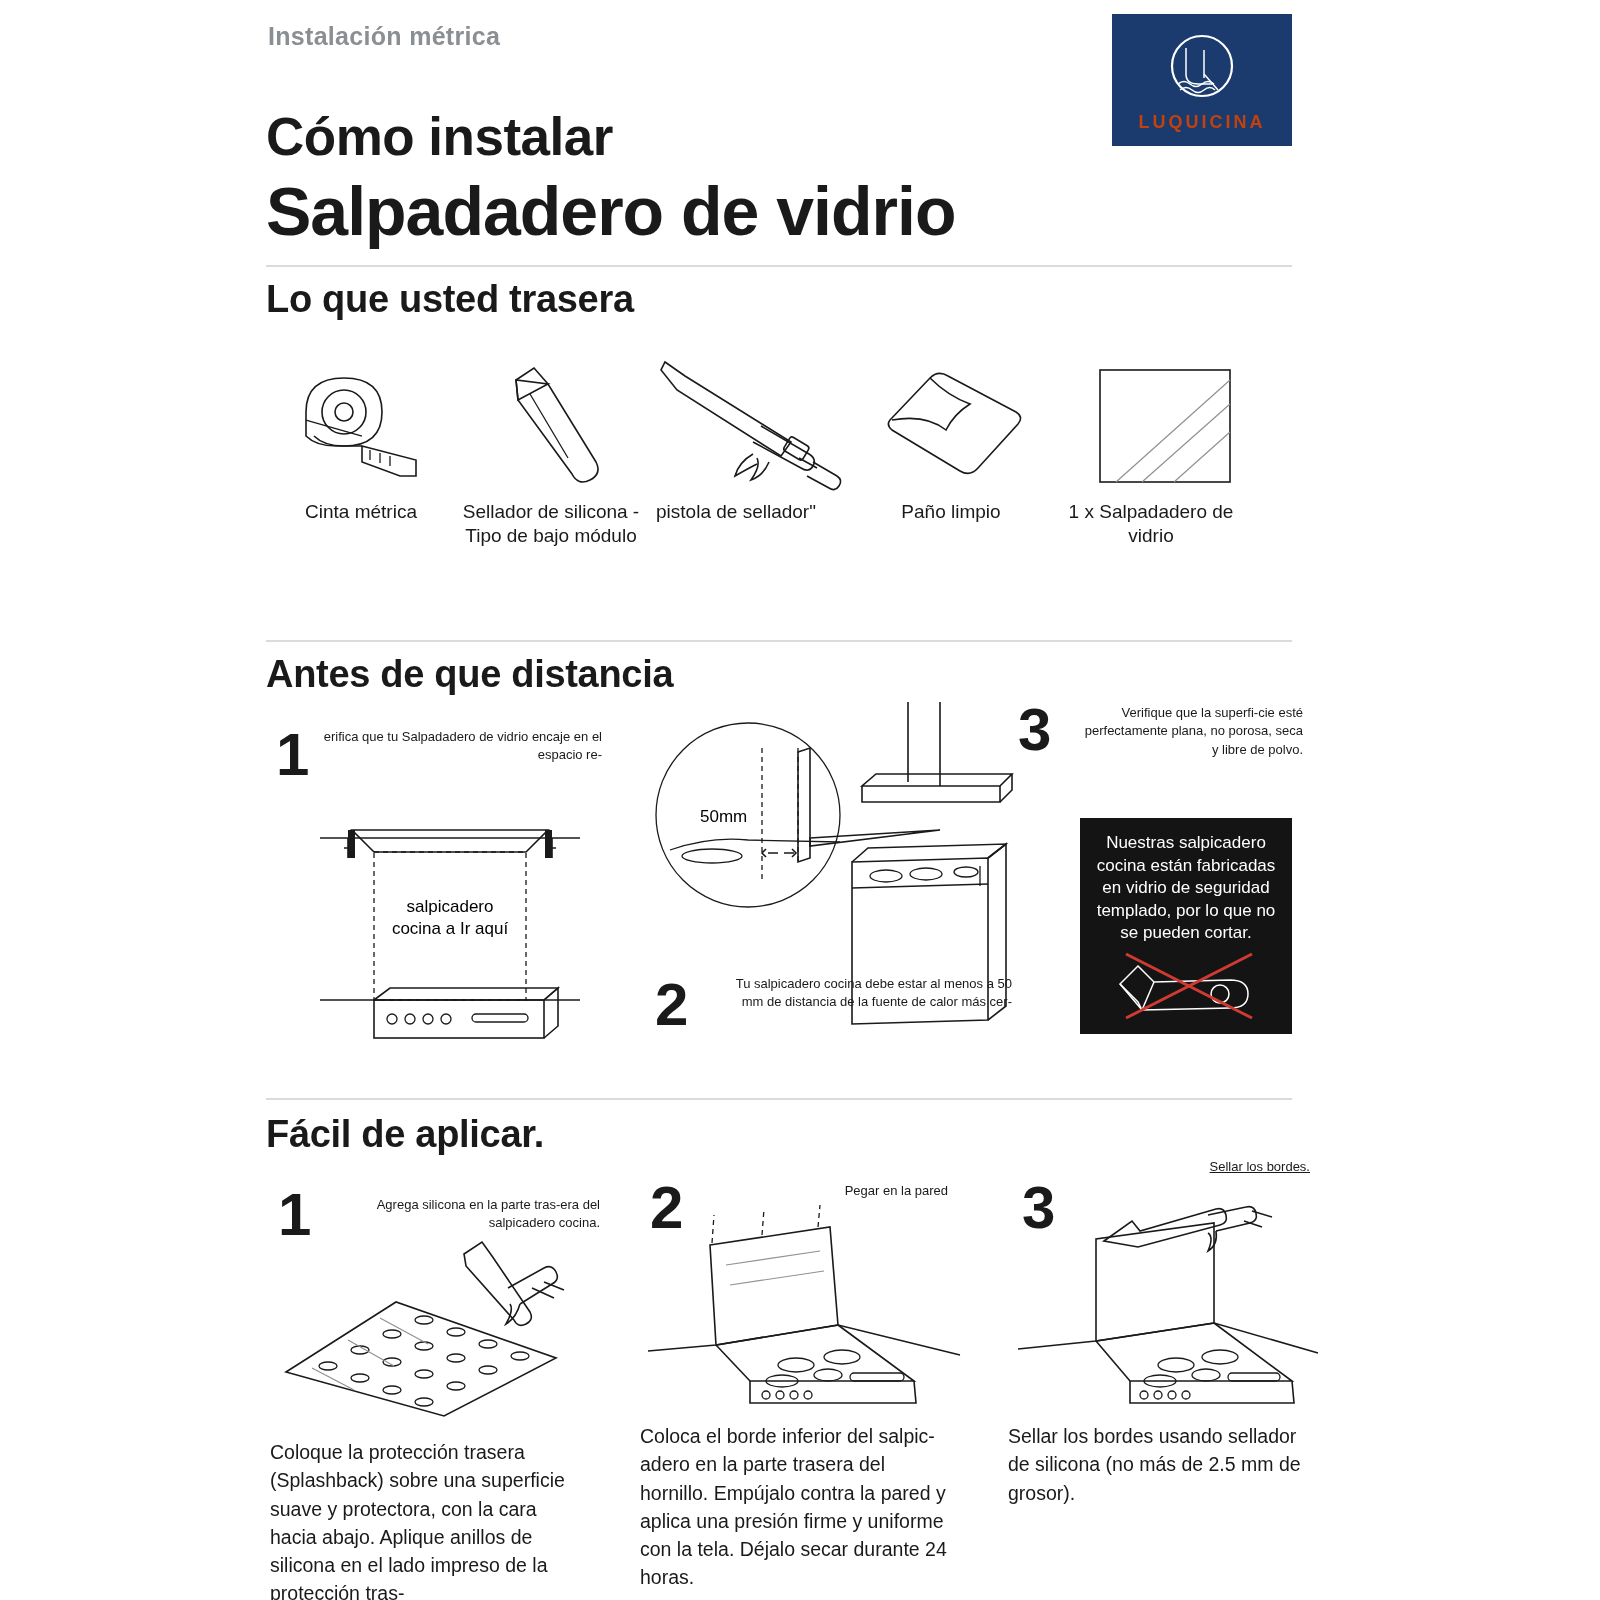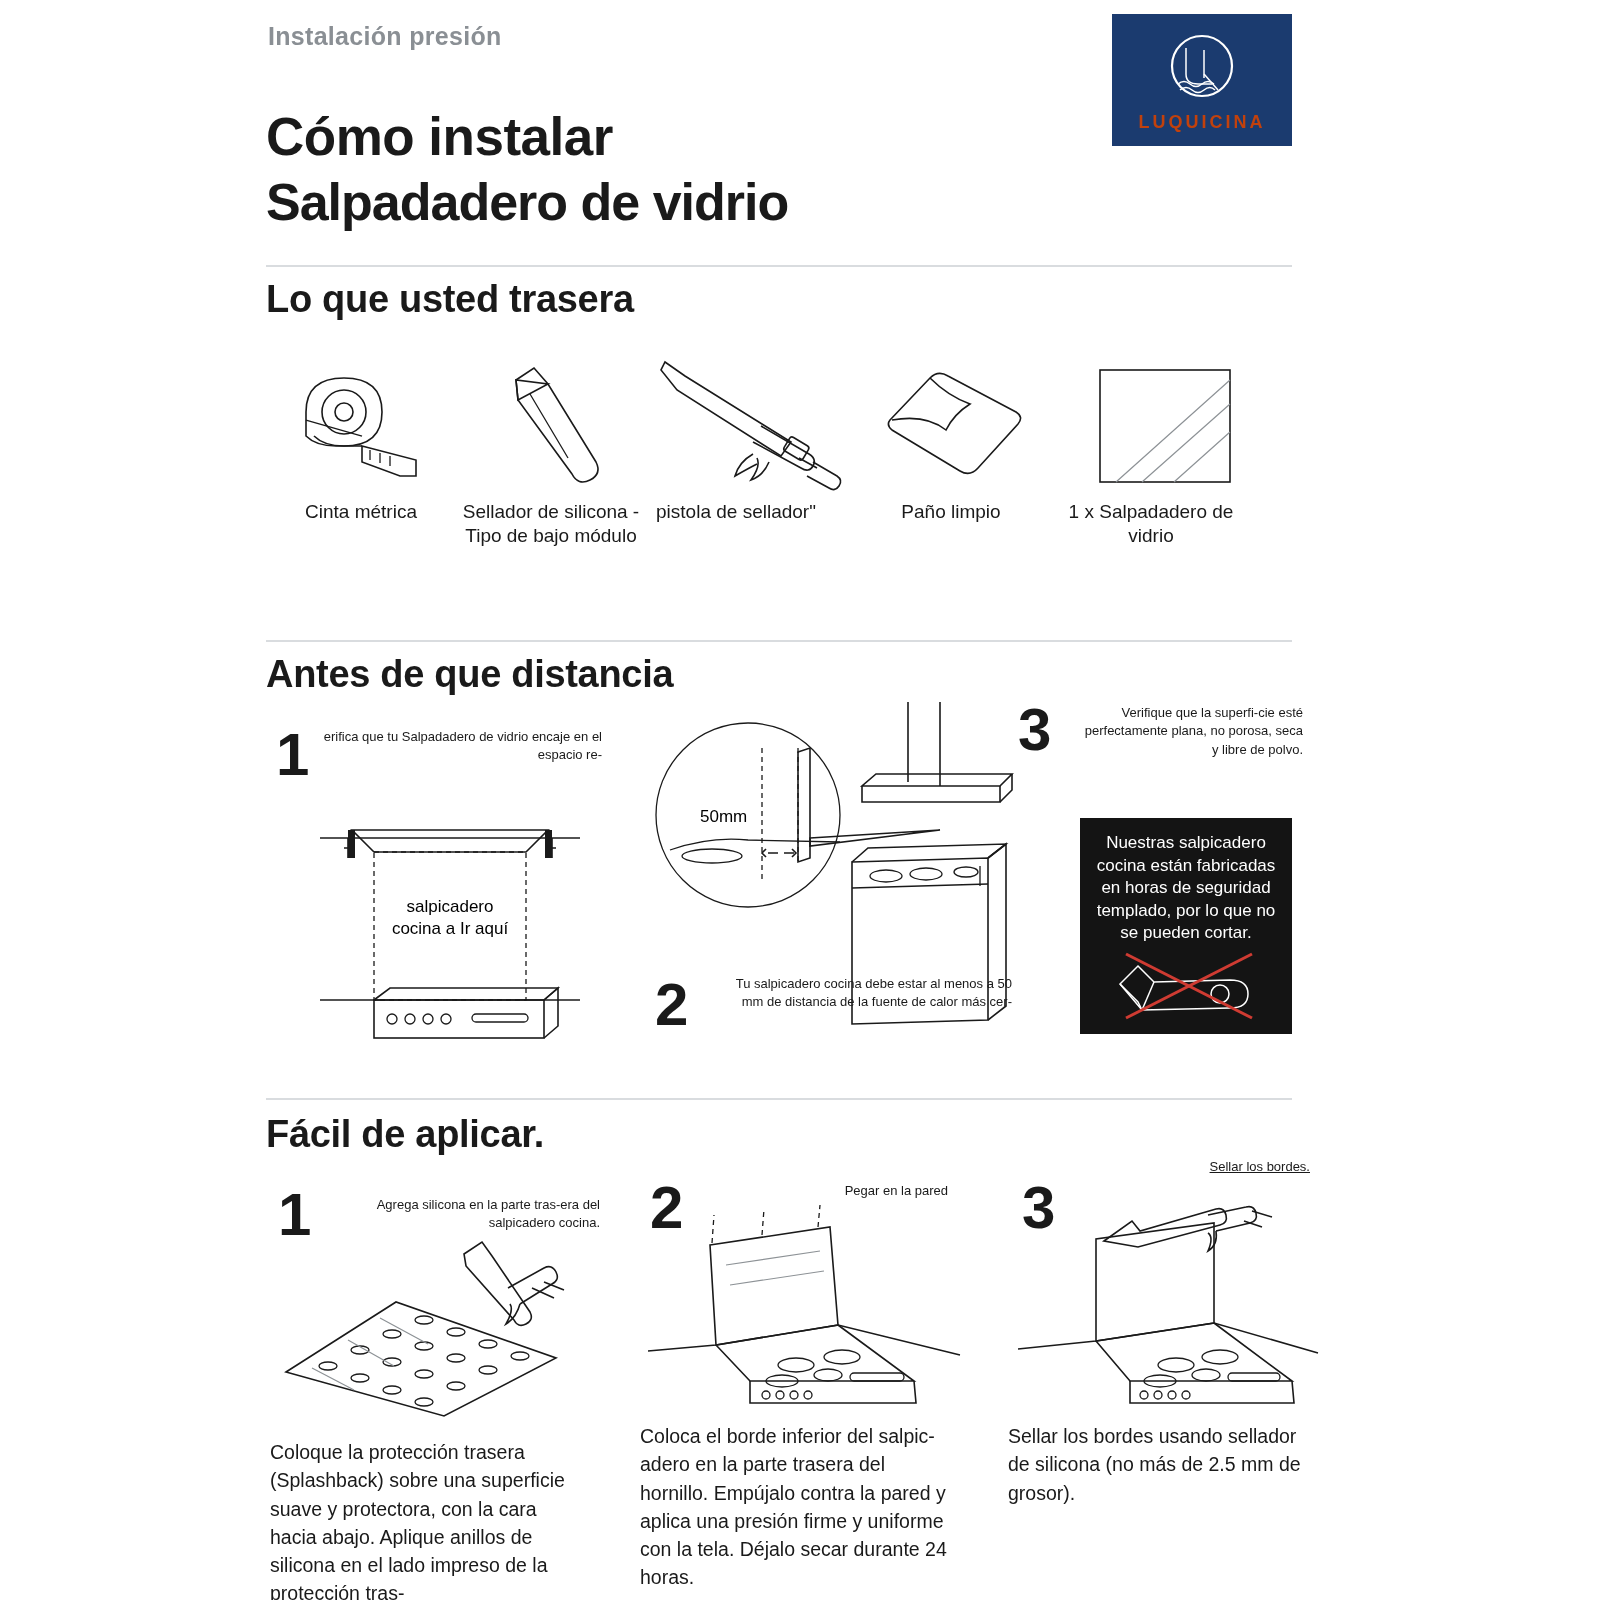--- a/index.html
+++ b/index.html
@@ -6,21 +6,21 @@
   body{width:1600px;height:1600px;font-family:"Liberation Sans",sans-serif;color:#1a1a1a;overflow:hidden;}
   .page{position:relative;width:1600px;height:1600px;}
 
   
   .kicker{position:absolute;left:268px;top:22px;font-size:25px;font-weight:bold;color:#8a8f94;letter-spacing:.3px;}
   .logo{position:absolute;left:1112px;top:14px;width:180px;height:132px;background:#1b3b6f;}
   .logo-mark{position:absolute;left:1152px;top:34px;width:100px;height:64px;}
   .logo-word{position:absolute;left:1112px;top:112px;width:180px;text-align:center;color:#c2410c;font-size:18px;font-weight:bold;letter-spacing:3px;}
 
   .title1{position:absolute;left:266px;top:106px;font-size:53px;font-weight:bold;letter-spacing:-.5px;}
-  .title2{position:absolute;left:266px;top:172px;font-size:52px;font-weight:bold;letter-spacing:-1px;}
+  .title2{position:absolute;left:266px;top:172px;font-size:68px;font-weight:bold;letter-spacing:-1px;}
 
   .rule{position:absolute;height:2px;background:#d9dcdf;}
   .rule1{left:266px;top:265px;width:1026px;}
   .rule2{left:266px;top:640px;width:1026px;}
   .rule3{left:266px;top:1098px;width:1026px;}
 
   .h2{position:absolute;font-weight:bold;letter-spacing:-.3px;}
   .s-need{left:266px;top:278px;font-size:38px;}
   .s-before{left:266px;top:653px;font-size:38px;}
   .s-easy{left:266px;top:1113px;font-size:38px;}
@@ -48,21 +48,21 @@
   .dash{fill:none;stroke:#1a1a1a;stroke-width:1.3;stroke-dasharray:5 4;}
   .lab{font-size:17px;}
   .whiteln{fill:none;stroke:#ffffff;stroke-width:1.5;}
   .redln{fill:none;stroke:#cf3b32;stroke-width:3;}
 </style>
 </head>
 <body>
 
 <div class="page">
 
-  <div class="kicker">Instalación presión</div>
+  <div class="kicker">Instalación métrica</div>
 
   <div class="logo"></div>
   <div class="logo-mark">
     <svg width="100" height="64" viewBox="0 0 100 64">
       <ellipse cx="50" cy="32" rx="30" ry="30" fill="none" stroke="#ffffff" stroke-width="2.2"></ellipse>
       <path d="M34 14 L34 40 Q34 50 46 50 L60 50" class="whiteln" stroke-width="4"></path>
       <path d="M52 16 L52 44" class="whiteln" stroke-width="4"></path>
       <path d="M52 40 L66 56" class="whiteln" stroke-width="4"></path>
       <path d="M26 50 q6 -5 12 0 q6 5 12 0 q6 -5 12 0" class="whiteln" stroke-width="2"></path>
       <path d="M28 56 q6 -5 12 0 q6 5 12 0 q6 -5 11 0" class="whiteln" stroke-width="2"></path>
@@ -196,21 +196,21 @@
     </svg>
   </div>
 
   <div class="num" style="left:655px;top:975px;">2</div>
   <div class="stxt" style="left:712px;top:975px;width:300px;">Tu salpicadero cocina debe estar al menos a 50 mm de distancia de la fuente de calor más cer-</div>
 
   <div class="num" style="left:1018px;top:700px;">3</div>
   <div class="stxt" style="left:1078px;top:704px;width:225px;">Verifique que la superfi-cie esté perfectamente plana, no porosa, seca y libre de polvo.</div>
 
   <div class="note">
-    <p>Nuestras salpicadero cocina están fabricadas en horas de seguridad templado, por lo que no se pueden cortar.</p>
+    <p>Nuestras salpicadero cocina están fabricadas en vidrio de seguridad templado, por lo que no se pueden cortar.</p>
     <div style="position:absolute;left:28px;top:122px;">
       <svg width="160" height="84" viewBox="0 0 160 84">
         <path class="whiteln" d="M12 44 L30 26 L46 42 L122 40 q18 0 18 14 q0 14 -18 14 L34 70 Z"></path>
         <path class="whiteln" d="M46 42 L34 70"></path>
         <circle cx="112" cy="54" r="9" class="whiteln"></circle>
         <path class="whiteln" d="M12 44 L30 62 L34 70"></path>
         <path class="redln" d="M18 14 L144 78"></path>
         <path class="redln" d="M144 14 L18 78"></path>
       </svg>
     </div>

